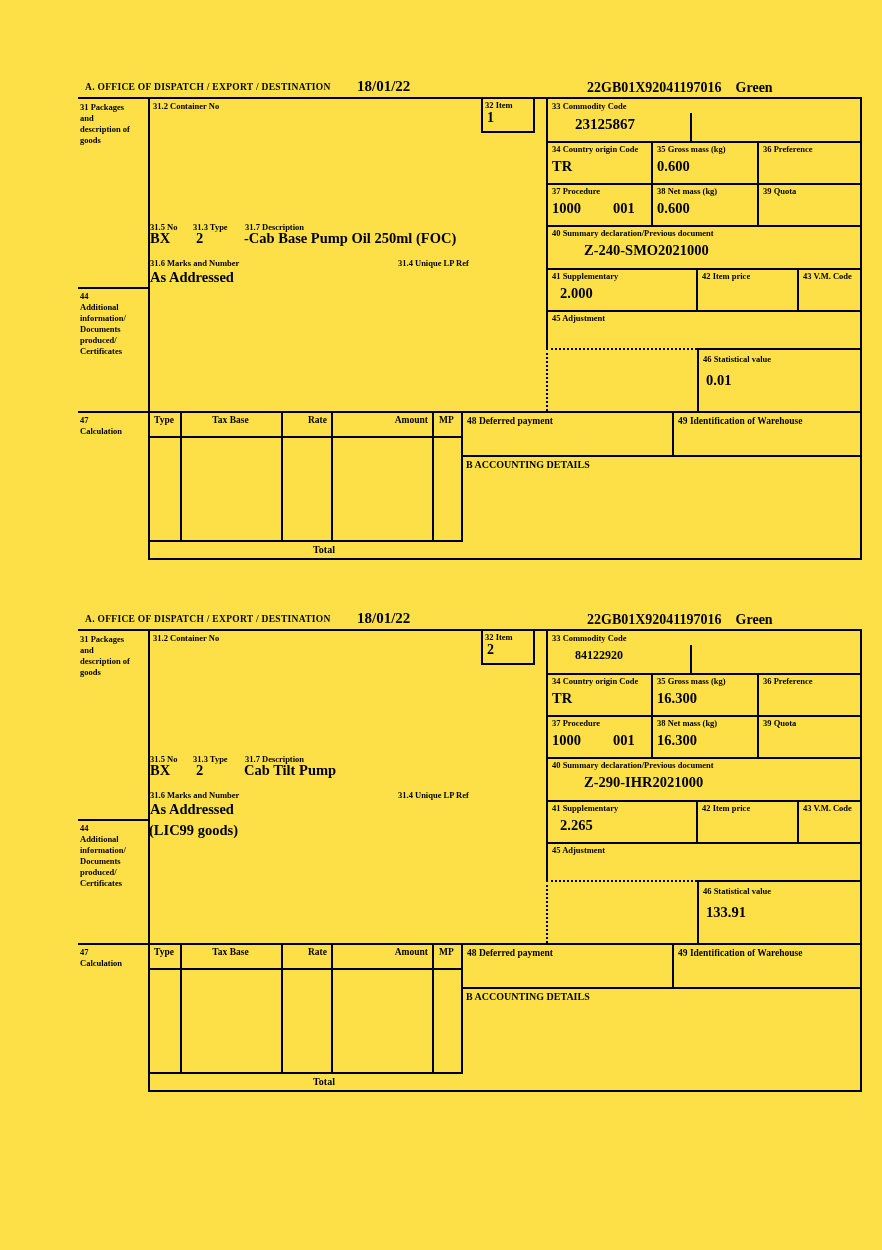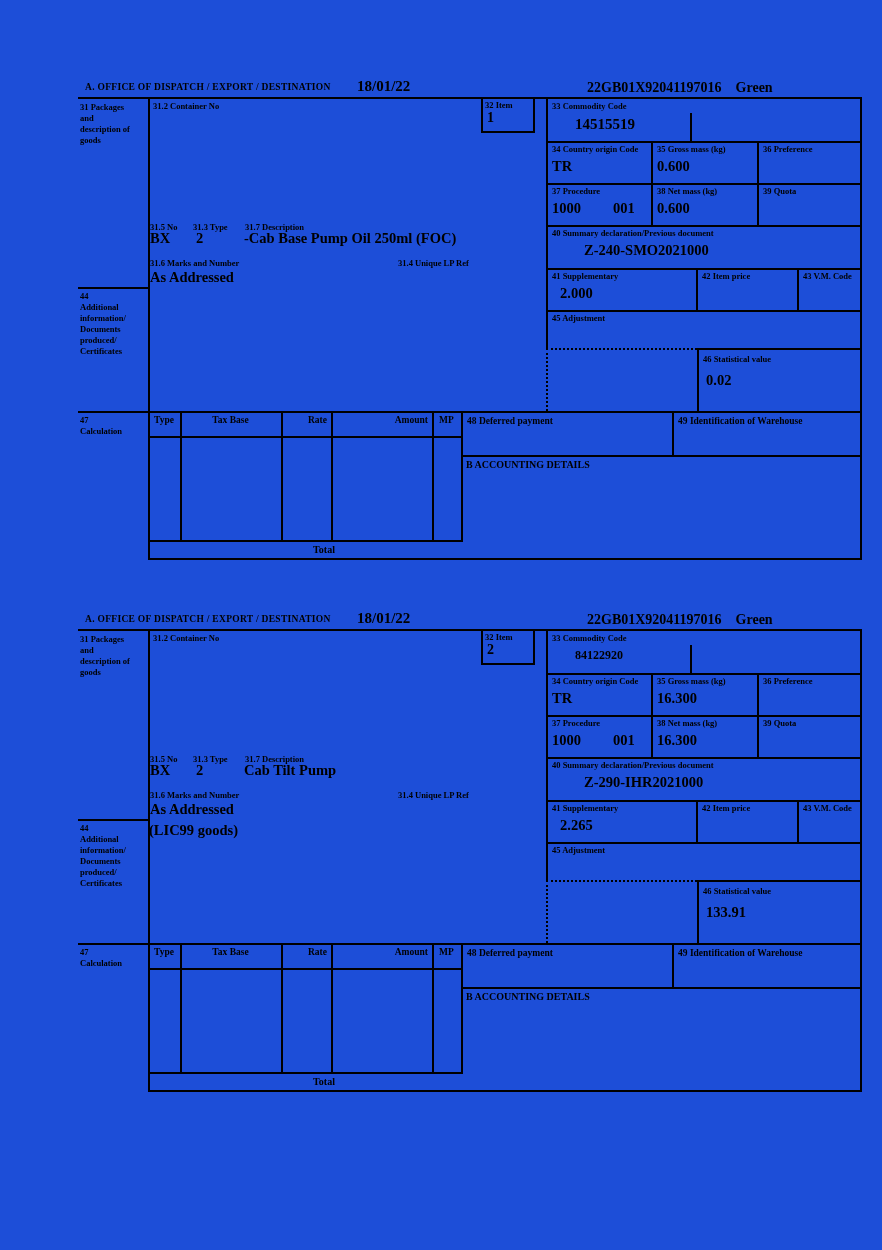--- a/index.html
+++ b/index.html
@@ -1,16 +1,16 @@
 <!DOCTYPE html>
 <html><head>
 <meta charset="utf-8">
 <style>
   html,body{margin:0;padding:0;background:#fff;}
-  #page{position:relative;width:882px;height:1250px;background:#1d4ed8;overflow:hidden;
+  #page{position:relative;width:882px;height:1250px;background:#fde047;overflow:hidden;
         font-family:"Liberation Serif", serif;color:#000;}
   .form{position:absolute;left:0;width:882px;height:482px;}
   .f0{top:80px;} .f1{top:612px;}
   .a{position:absolute;}
   .lbl{font-size:8.5px;font-weight:bold;line-height:1.3;white-space:pre-line;}
   .v{font-size:14.5px;font-weight:bold;white-space:nowrap;}
   .th{font-size:9.5px;font-weight:bold;white-space:nowrap;}
   .hl{border-top:2px solid #000;height:0;}
   .vl{border-left:2px solid #000;width:0;}
   .dhl{border-top:2px dotted #000;height:0;}
@@ -53,21 +53,21 @@
     <div class="a v" style="left:149px;top:210px"></div>
 
     <div class="a" style="left:481px;top:17px;width:54px;height:36px;border:2px solid #000;border-top:none;box-sizing:border-box"></div>
     <div class="a lbl" style="left:485px;top:20px">32 Item</div>
     <div class="a v" style="left:487px;top:30px;font-size:14px">1</div>
 
     <div class="a vl" style="left:546px;top:17px;height:251px"></div>
     <div class="a dvl" style="left:546px;top:268px;height:63px"></div>
 
     <div class="a lbl" style="left:552px;top:21px">33 Commodity Code</div>
-    <div class="a v" style="left:575px;top:36px;font-size:15px">14515519</div>
+    <div class="a v" style="left:575px;top:36px;font-size:15px">23125867</div>
     <div class="a vl" style="left:690px;top:33px;height:28px"></div>
     <div class="a hl" style="left:546px;top:61px;width:316px"></div>
 
     <div class="a vl" style="left:651px;top:61px;height:84px"></div>
     <div class="a vl" style="left:757px;top:61px;height:84px"></div>
     <div class="a lbl" style="left:552px;top:64px">34 Country origin Code</div>
     <div class="a lbl" style="left:657px;top:64px">35 Gross mass (kg)</div>
     <div class="a lbl" style="left:763px;top:64px">36 Preference</div>
     <div class="a v" style="left:552px;top:78px">TR</div>
     <div class="a v" style="left:657px;top:78px">0.600</div>
@@ -91,21 +91,21 @@
     <div class="a lbl" style="left:702px;top:191px">42 Item price</div>
     <div class="a lbl" style="left:803px;top:191px">43 V.M. Code</div>
     <div class="a v" style="left:560px;top:205px">2.000</div>
     <div class="a hl" style="left:546px;top:230px;width:316px"></div>
 
     <div class="a lbl" style="left:552px;top:233px">45 Adjustment</div>
     <div class="a dhl" style="left:546px;top:268px;width:151px"></div>
     <div class="a hl" style="left:697px;top:268px;width:165px"></div>
     <div class="a vl" style="left:697px;top:268px;height:63px"></div>
     <div class="a lbl" style="left:703px;top:274px">46 Statistical value</div>
-    <div class="a v" style="left:706px;top:292px">0.02</div>
+    <div class="a v" style="left:706px;top:292px">0.01</div>
 
     <div class="a vl" style="left:180px;top:331px;height:129px"></div>
     <div class="a vl" style="left:281px;top:331px;height:129px"></div>
     <div class="a vl" style="left:331px;top:331px;height:129px"></div>
     <div class="a vl" style="left:432px;top:331px;height:129px"></div>
     <div class="a vl" style="left:461px;top:331px;height:129px"></div>
     <div class="a hl" style="left:148px;top:356px;width:315px"></div>
     <div class="a hl" style="left:148px;top:460px;width:315px"></div>
     <div class="a th" style="left:148px;top:335px;width:32px;text-align:center">Type</div>
     <div class="a th" style="left:180px;top:335px;width:101px;text-align:center">Tax Base</div>

